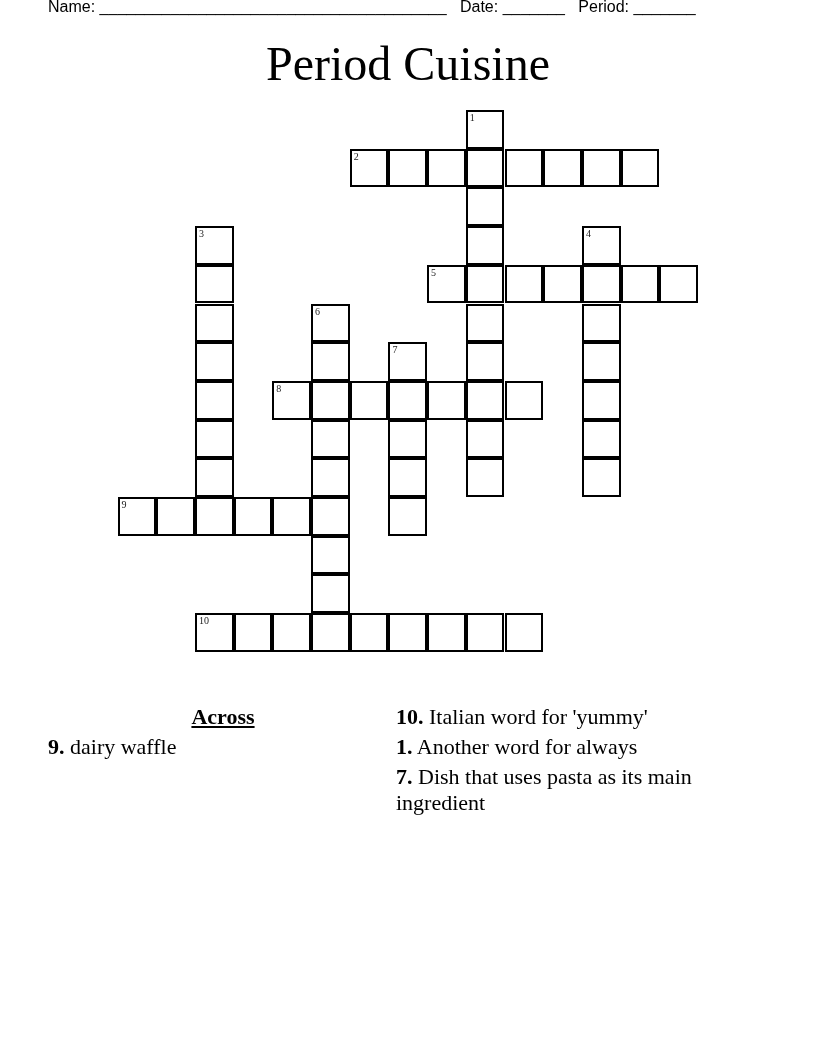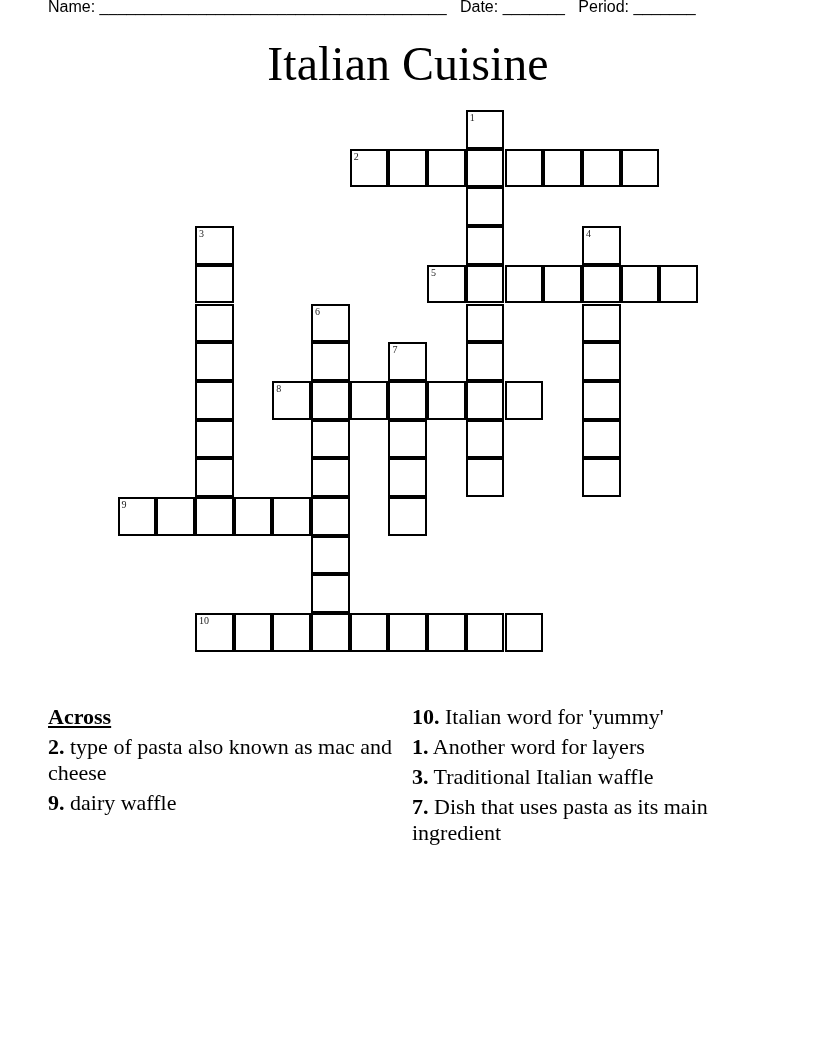--- a/index.html
+++ b/index.html
@@ -20,31 +20,31 @@
   }
   .cell-num {
     position: absolute; top: 1px; left: 2px;
     font-family: "Liberation Serif", serif; font-size: 10px; line-height: 10px; color: #222;
   }
   .clues {
     position: absolute; top: 704px;
     font-family: "Liberation Serif", serif; font-size: 22px; line-height: 26px;
   }
   .clues.left { left: 48px; width: 350px; }
-  .clues.right { left: 412px; width: 340px; }
-  .clue-heading { font-weight: bold; text-decoration: underline; display: block; margin-bottom: 4px; }
+  .clues.right { left: 396px; width: 340px; }
+  .clue-heading { font-weight: bold; text-decoration: underline; display: block; margin-bottom: 4px; text-align: center; }
   .clue { display: block; margin-bottom: 4px; }
   .clue b { font-weight: bold; }
 </style>
 </head>
 <body>
 
 <div class="header-line"><span>Name:</span> <span>_______________________________________</span>   <span>Date:</span> <span>_______</span>   <span>Period:</span> <span>_______</span></div>
 
-<div class="title">Italian Cuisine</div>
+<div class="title">Period Cuisine</div>
 
 <div class="grid" id="grid">
     <div class="cell" style="left: 465.8px; top: 110px;">
       <span class="cell-num">1</span>
     </div>
     <div class="cell" style="left: 465.8px; top: 148.7px;"></div>
     <div class="cell" style="left: 465.8px; top: 187.4px;"></div>
     <div class="cell" style="left: 465.8px; top: 226.1px;"></div>
     <div class="cell" style="left: 465.8px; top: 264.8px;"></div>
     <div class="cell" style="left: 465.8px; top: 303.5px;"></div>
@@ -124,22 +124,20 @@
     <div class="cell" style="left: 272.3px; top: 613.1px;"></div>
     <div class="cell" style="left: 349.7px; top: 613.1px;"></div>
     <div class="cell" style="left: 388.4px; top: 613.1px;"></div>
     <div class="cell" style="left: 427.1px; top: 613.1px;"></div>
     <div class="cell" style="left: 465.8px; top: 613.1px;"></div>
     <div class="cell" style="left: 504.5px; top: 613.1px;"></div>
   </div>
 
 <div class="clues left">
   <span class="clue-heading">Across</span>
-  <span class="clue"><b>2.</b><span> type of pasta also known as mac and cheese</span></span>
   <span class="clue"><b>9.</b><span> dairy waffle</span></span>
 </div>
 
 <div class="clues right">
   <span class="clue"><b>10.</b><span> Italian word for 'yummy'</span></span>
-  <span class="clue"><b>1.</b><span> Another word for layers</span></span>
-  <span class="clue"><b>3.</b><span> Traditional Italian waffle</span></span>
+  <span class="clue"><b>1.</b><span> Another word for always</span></span>
   <span class="clue"><b>7.</b><span> Dish that uses pasta as its main ingredient</span></span>
 </div>
 
 </body></html>

